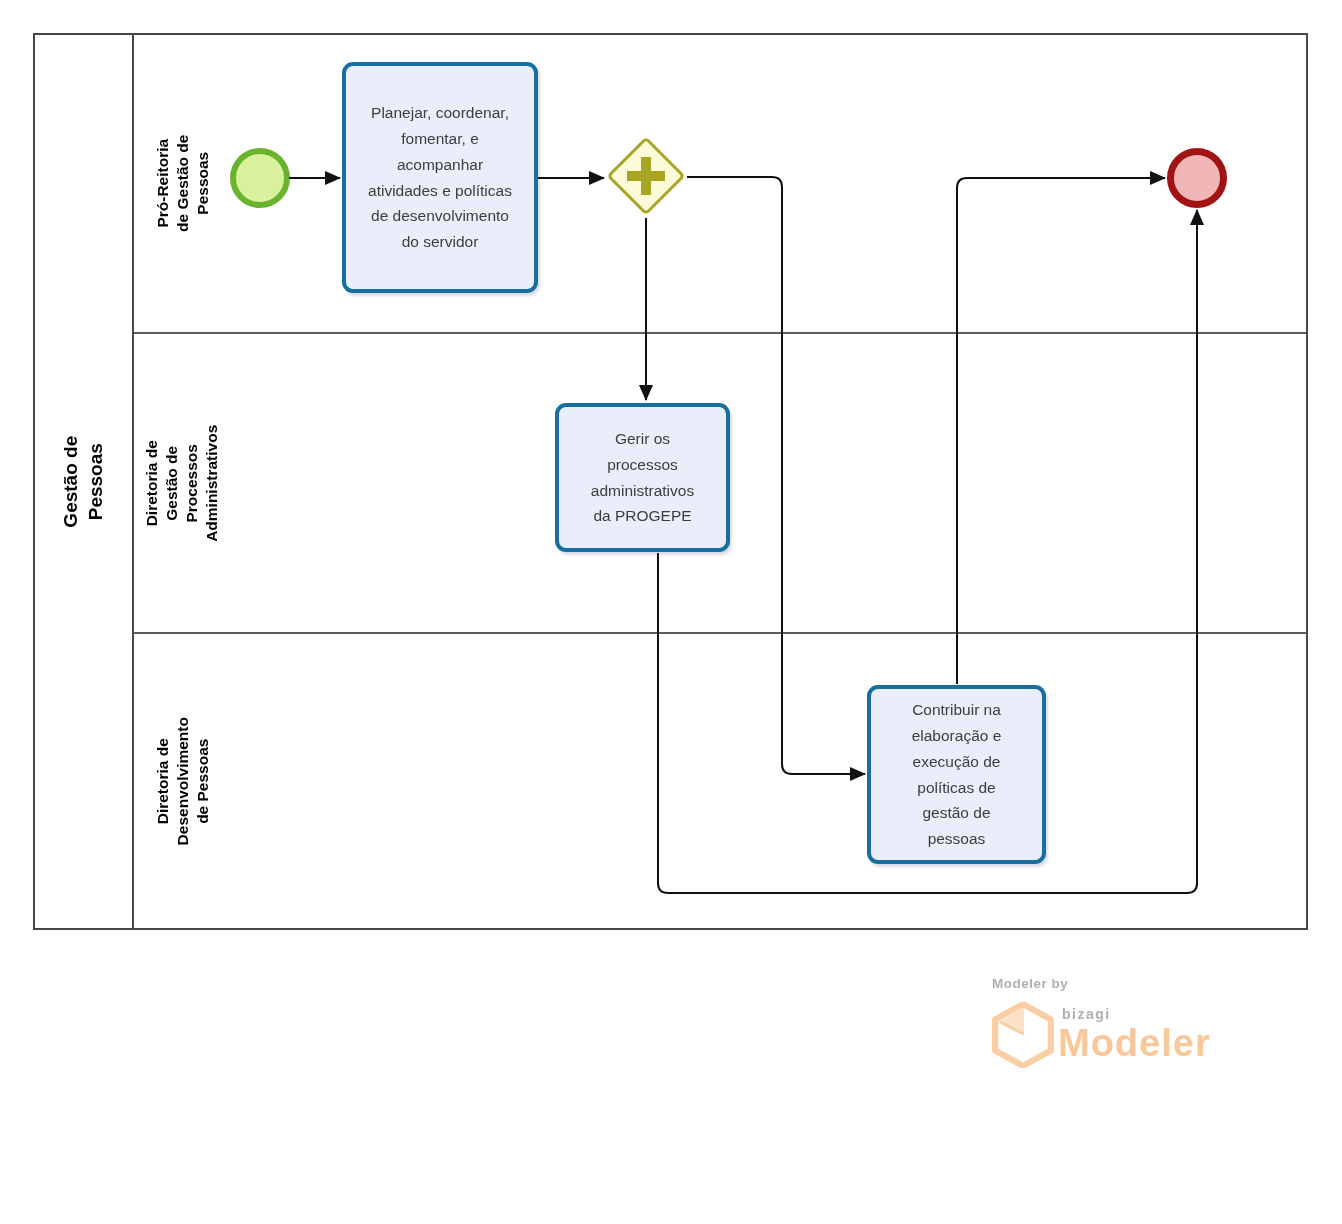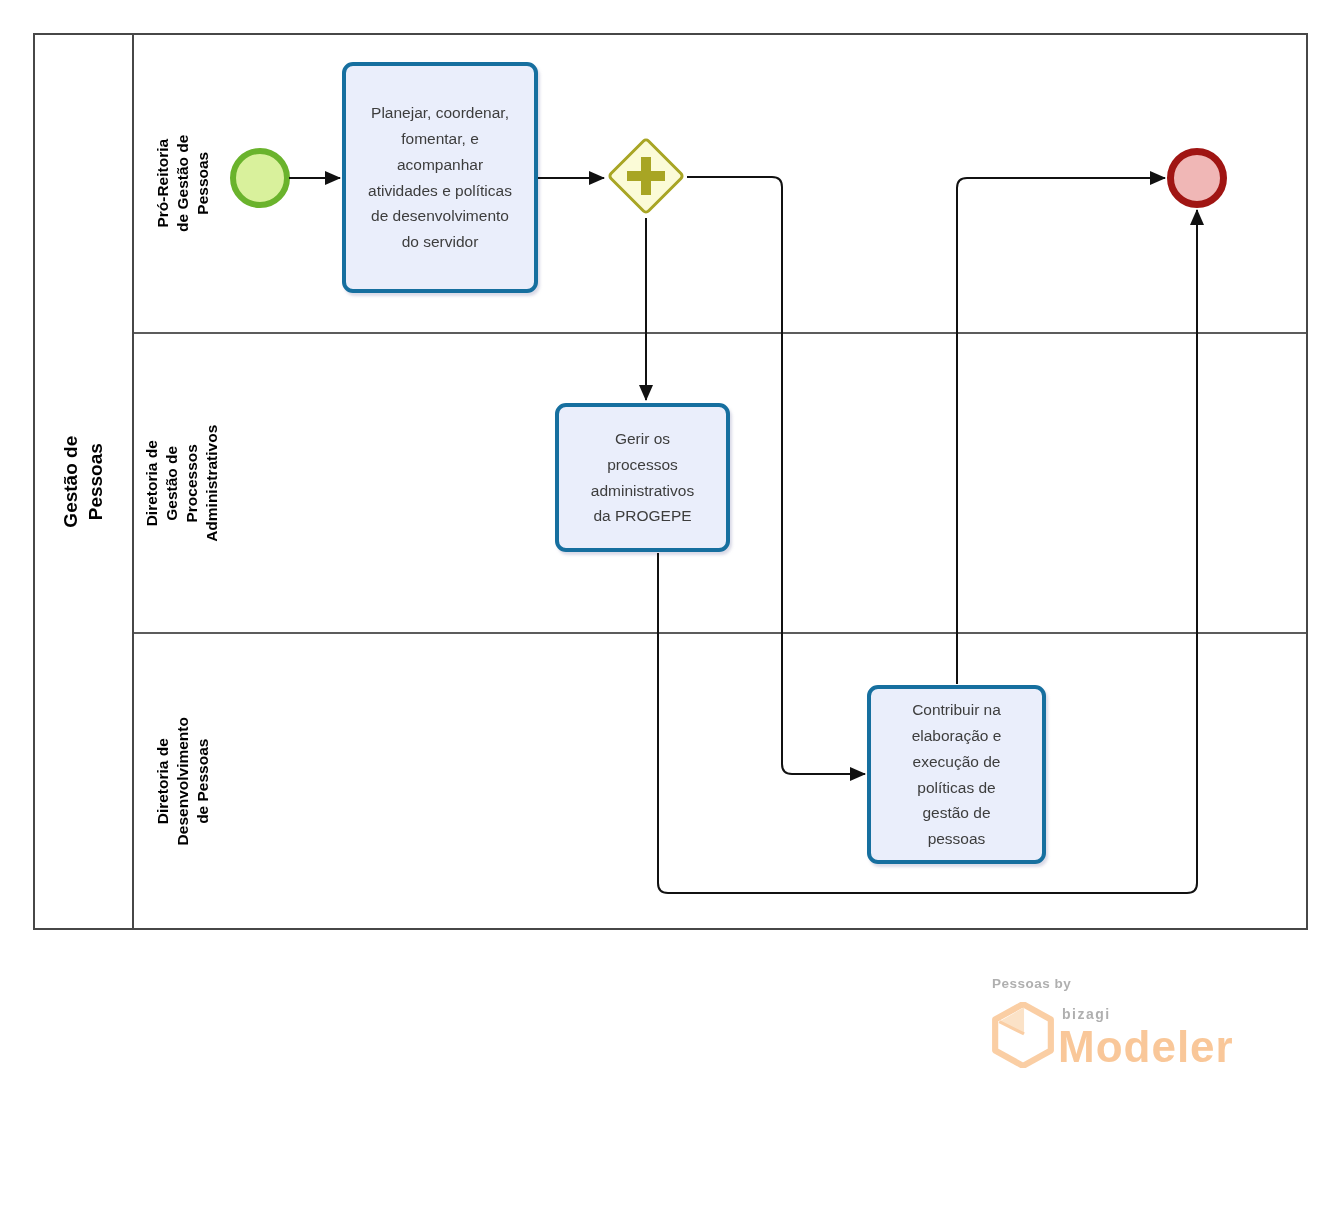--- a/index.html
+++ b/index.html
@@ -73,21 +73,21 @@
   .wm-powered{
     position:absolute;left:992px;top:976px;font-size:13.5px;font-weight:bold;
     color:#a2a2a2;letter-spacing:0.5px;opacity:0.85;
   }
   .wm-hex{position:absolute;left:991px;top:1002px;opacity:0.8;}
   .wm-brand{
     position:absolute;left:1062px;top:1006px;font-size:14px;color:#a2a2a2;
     letter-spacing:1.5px;opacity:0.85;font-weight:bold;
   }
   .wm-product{
-    position:absolute;left:1058px;top:1022px;font-size:44px;font-weight:bold;
+    position:absolute;left:1058px;top:1022px;font-size:38px;font-weight:bold;
     color:#f9c28e;letter-spacing:1px;opacity:0.9;
   }
 </style>
 </head>
 <body>
 
 <div class="pool"></div>
 <div class="pool-header-divider"></div>
 <div class="lane-divider d1"></div>
 <div class="lane-divider d2"></div>
@@ -135,21 +135,21 @@
   </defs>
   <path class="flow" marker-end="url(#arr)" d="M289,178 H340"></path>
   <path class="flow" marker-end="url(#arr)" d="M538,178 H604"></path>
   <path class="flow" marker-end="url(#arr)" d="M646,218 V400"></path>
   <path class="flow" marker-end="url(#arr)" d="M687,177 H772 Q782,177 782,187 V764 Q782,774 792,774 H865"></path>
   <path class="flow" marker-end="url(#arr)" d="M658,553 V883 Q658,893 668,893 H1187 Q1197,893 1197,883 V210"></path>
   <path class="flow" marker-end="url(#arr)" d="M957,684 V188 Q957,178 967,178 H1165"></path>
 </svg>
 
 <div>
-  <div class="wm-powered">Pessoas by</div>
+  <div class="wm-powered">Modeler by</div>
   <svg class="wm-hex" width="64" height="66" viewBox="0 0 60 64">
     <polygon points="30,2 57,17 57,47 30,62 3,47 3,17" fill="none" stroke="#f9c28e" stroke-width="6" stroke-linejoin="round"></polygon>
     <polygon points="7,19 31,5 31,31" fill="#fbdcba"></polygon>
     <path d="M31,31 L7,19" stroke="#f9c28e" stroke-width="3" fill="none"></path>
   </svg>
   <div class="wm-brand">bizagi</div>
   <div class="wm-product">Modeler</div>
 </div>
 
 </body></html>

